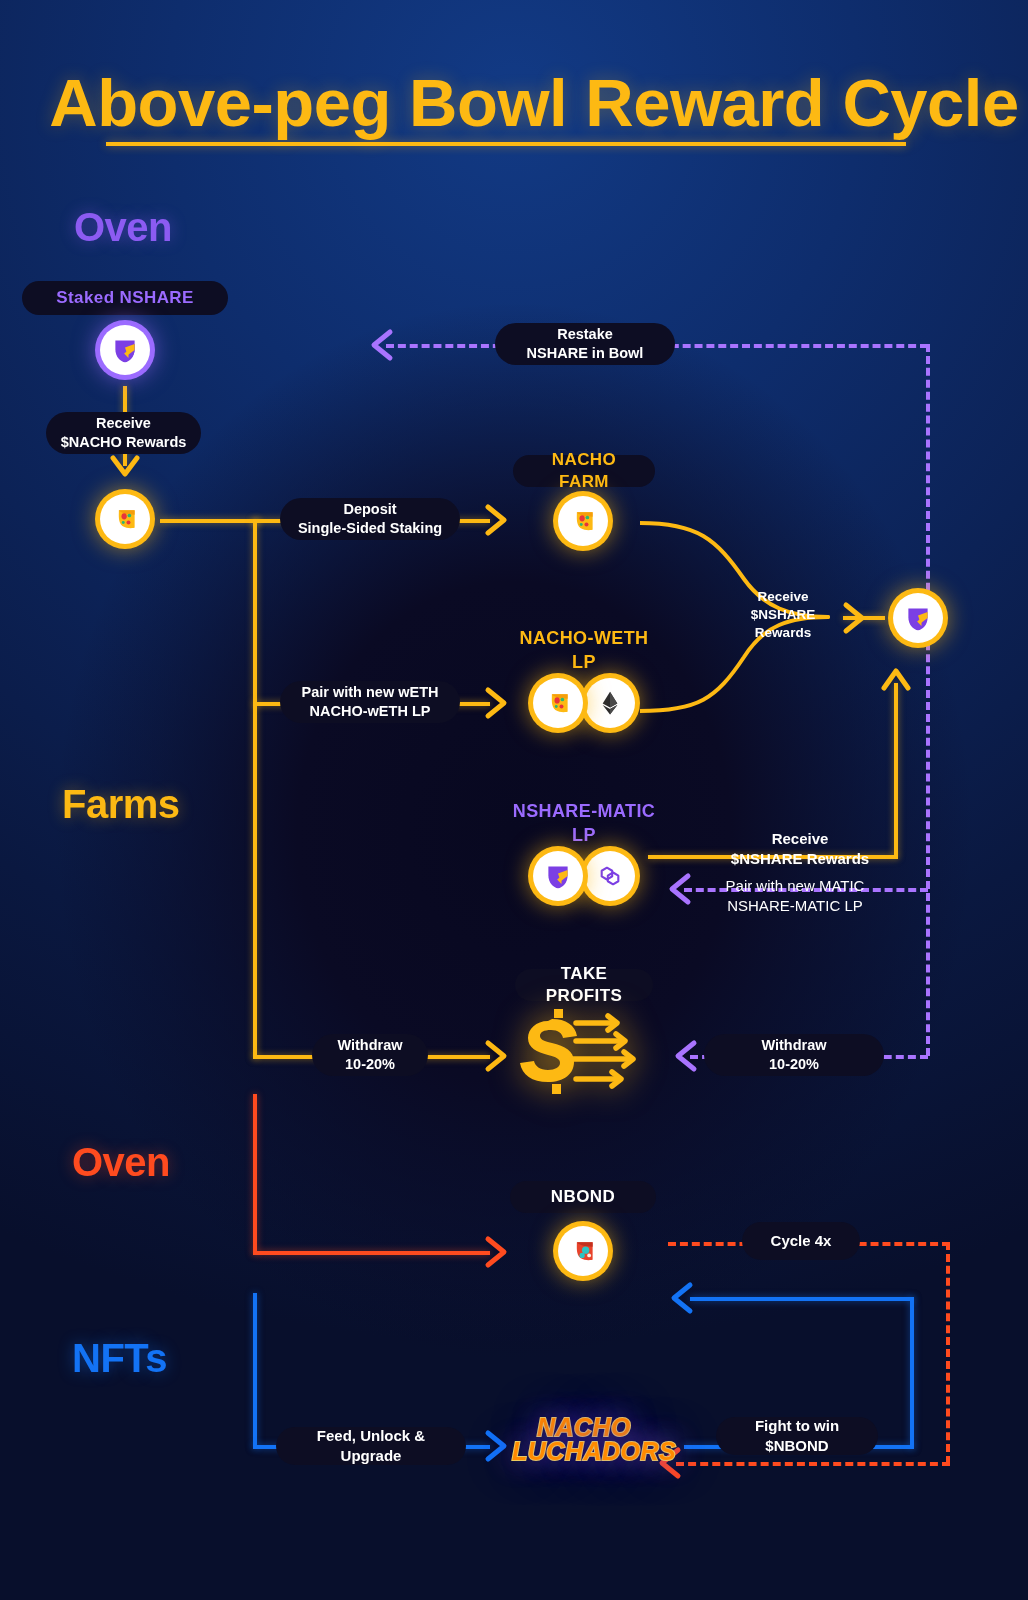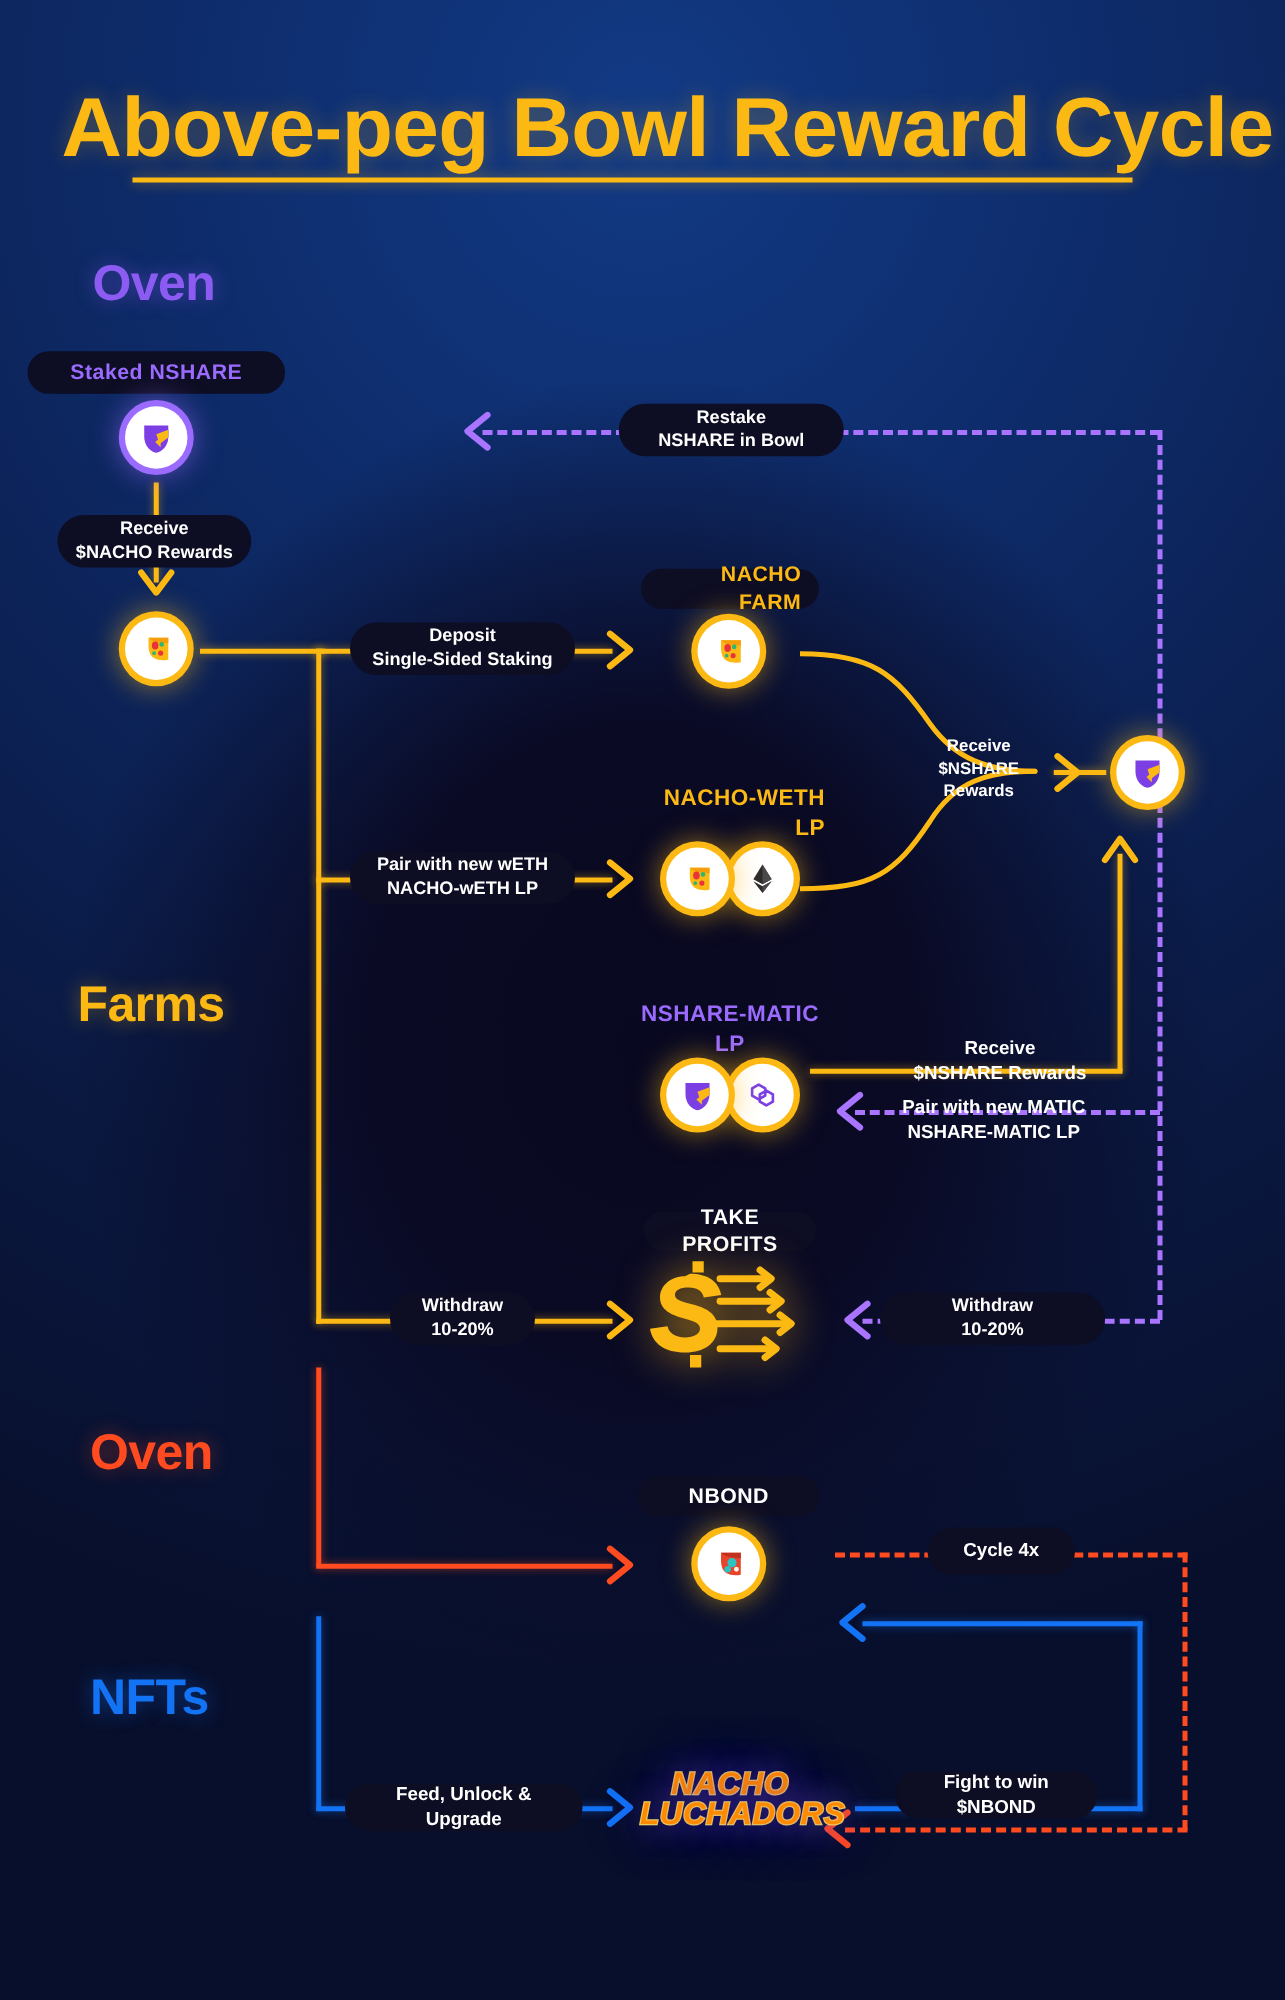--- a/index.html
+++ b/index.html
@@ -21,21 +21,21 @@
   .sect.farms{left:62px; top:782px;  color:#FDB913;text-shadow:0 0 16px rgba(253,185,19,.4);}
   .sect.oven {left:72px; top:1140px; color:#FF4B1F;text-shadow:0 0 16px rgba(255,75,31,.4);}
   .sect.nfts {left:72px; top:1336px; color:#1373F5;text-shadow:0 0 16px rgba(19,115,245,.45);text-align:center;}
 
   
   .pill{position:absolute;background:#0d0d23;border-radius:22px;
     color:#fff;font-size:14.5px;line-height:1.32;font-weight:bold;
     display:flex;align-items:center;justify-content:center;text-align:center;
     padding:2px 14px;box-sizing:border-box;z-index:6;white-space:pre-line;}
   .pill.hdr{font-size:17px;letter-spacing:.4px;}
-  .pill.gold{color:#FDB913;text-align:right;}
+  .pill.gold{color:#FDB913;}
   .pill.purple{color:#9B6BFF;}
   .pill.plain{font-weight:normal;font-size:15px;}
 
   
   .tok{position:absolute;border-radius:50%;background:#fff;
     display:flex;align-items:center;justify-content:center;z-index:7;}
   .tok.gold{box-shadow:0 0 0 5px #FDB913, 0 0 22px 5px rgba(253,185,19,.55);}
   .tok.purp{box-shadow:0 0 0 5px #9B6BFF, 0 0 22px 5px rgba(155,107,255,.55);}
   .tok svg{display:block;}
 
@@ -243,21 +243,21 @@
   <div class="tok gold" style="left:585px;top:851px;width:50px;height:50px;">
     <svg width="28" height="28" viewBox="0 0 32 32">
       <g fill="none" stroke="#7B3FE4" stroke-width="2.4" stroke-linejoin="round">
         <path d="M12.5 6.5 L18.5 10 L18.5 16.5 L12.5 20 L6.5 16.5 L6.5 10 Z"></path>
         <path d="M19.5 12 L25.5 15.5 L25.5 22 L19.5 25.5 L13.5 22 L13.5 15.5 Z"></path>
       </g>
     </svg>
   </div>
   <div class="pill plain" style="left:714px;top:828px;width:172px;height:42px;font-weight:bold;background:transparent;">Receive
 $NSHARE Rewards</div>
-  <div class="pill plain" style="left:700px;top:875px;width:190px;height:42px;font-weight:bold;background:transparent;">Pair with new MATIC
+  <div class="pill plain" style="left:700px;top:875px;width:190px;height:42px;font-weight:normal;background:transparent;">Pair with new MATIC
 NSHARE-MATIC LP</div>
 
   <div class="pill hdr" style="left:515px;top:969px;width:138px;height:32px;">TAKE PROFITS</div>
   <svg class="dollar" style="left:518px;top:1005px;" width="134" height="98" viewBox="0 0 134 98">
     <g fill="#FDB913">
       <path d="M36 4 h9 v9 h-9z"></path>
       <path d="M30 16 c-12 0 -20 8 -20 17 0 10 9 14 20 17 8 2 12 4 12 8 0 4 -5 7 -12 7 -8 0 -13 -4 -14 -9 l-14 2 c2 12 12 19 28 19 16 0 26 -8 26 -20 0 -11 -9 -16 -22 -19 -9 -2 -12 -4 -12 -7 0 -4 4 -6 11 -6 7 0 11 3 12 8 l14 -2 c-2 -11 -11 -17 -25 -17 z"></path>
       <path d="M34 79 h9 v10 h-9z"></path>
     </g>
     <g stroke="#FDB913" stroke-width="5.5" fill="none" stroke-linecap="round">

